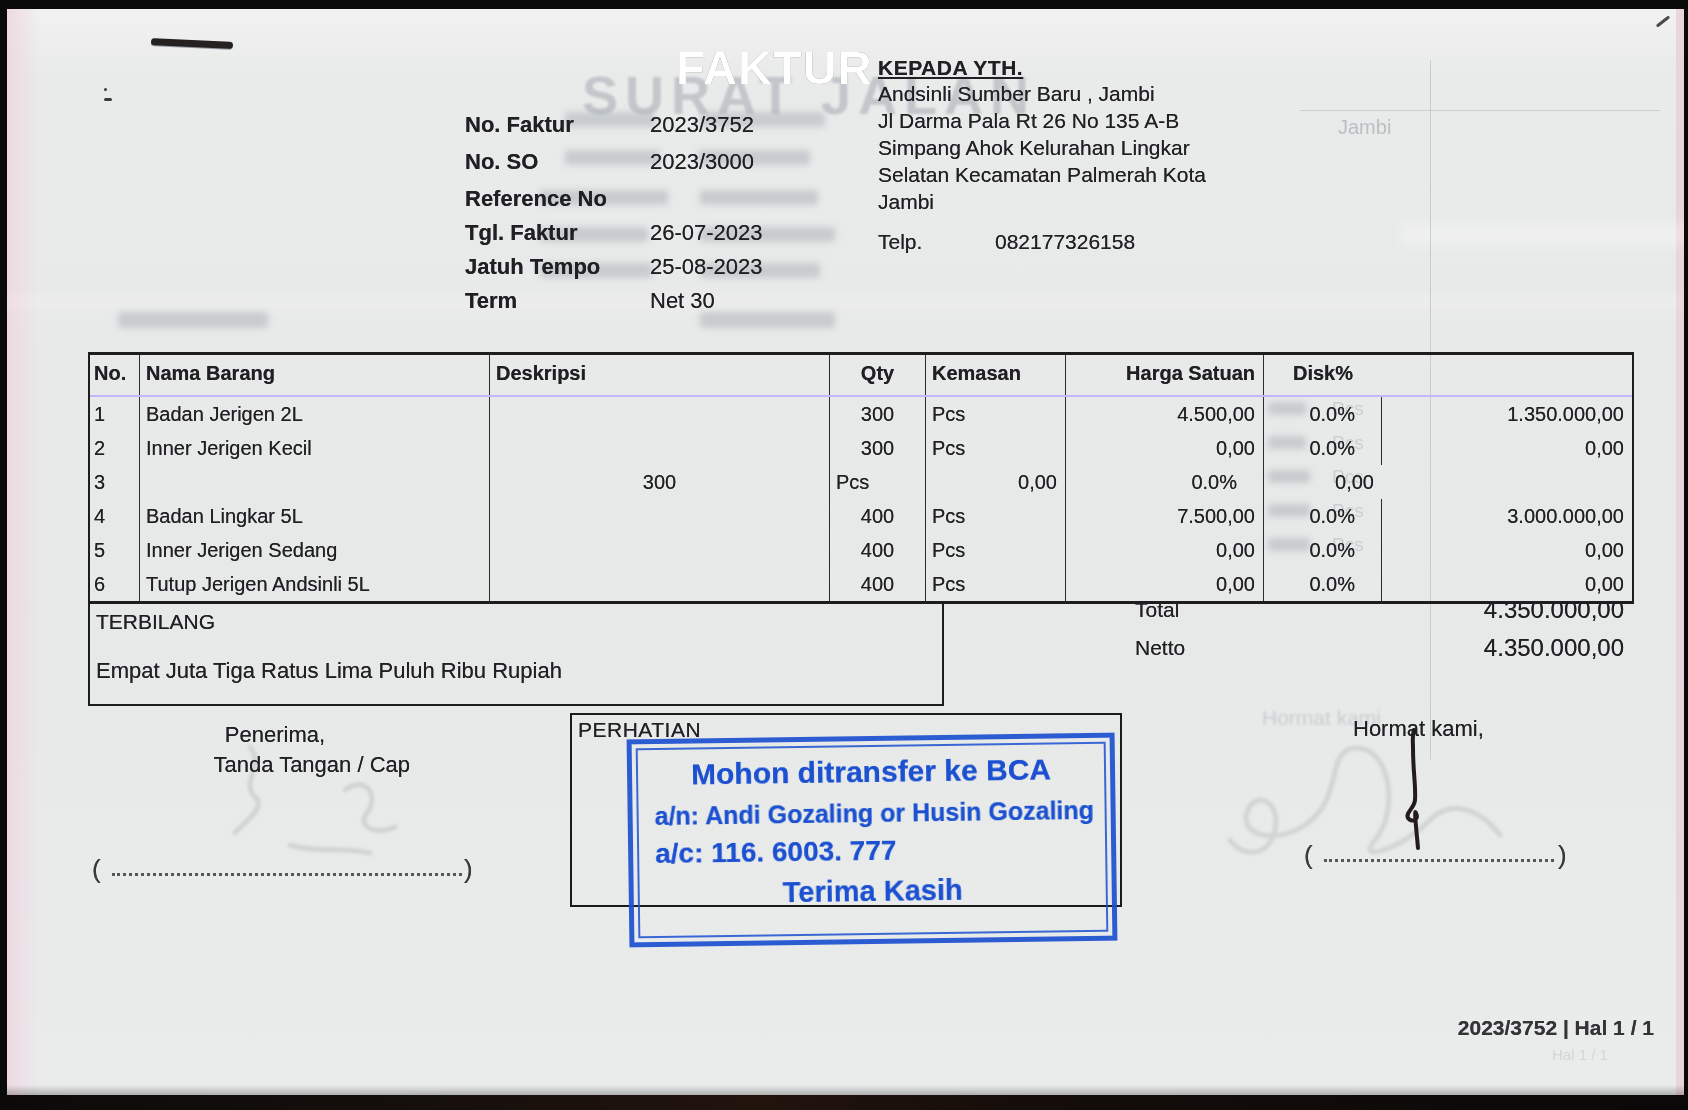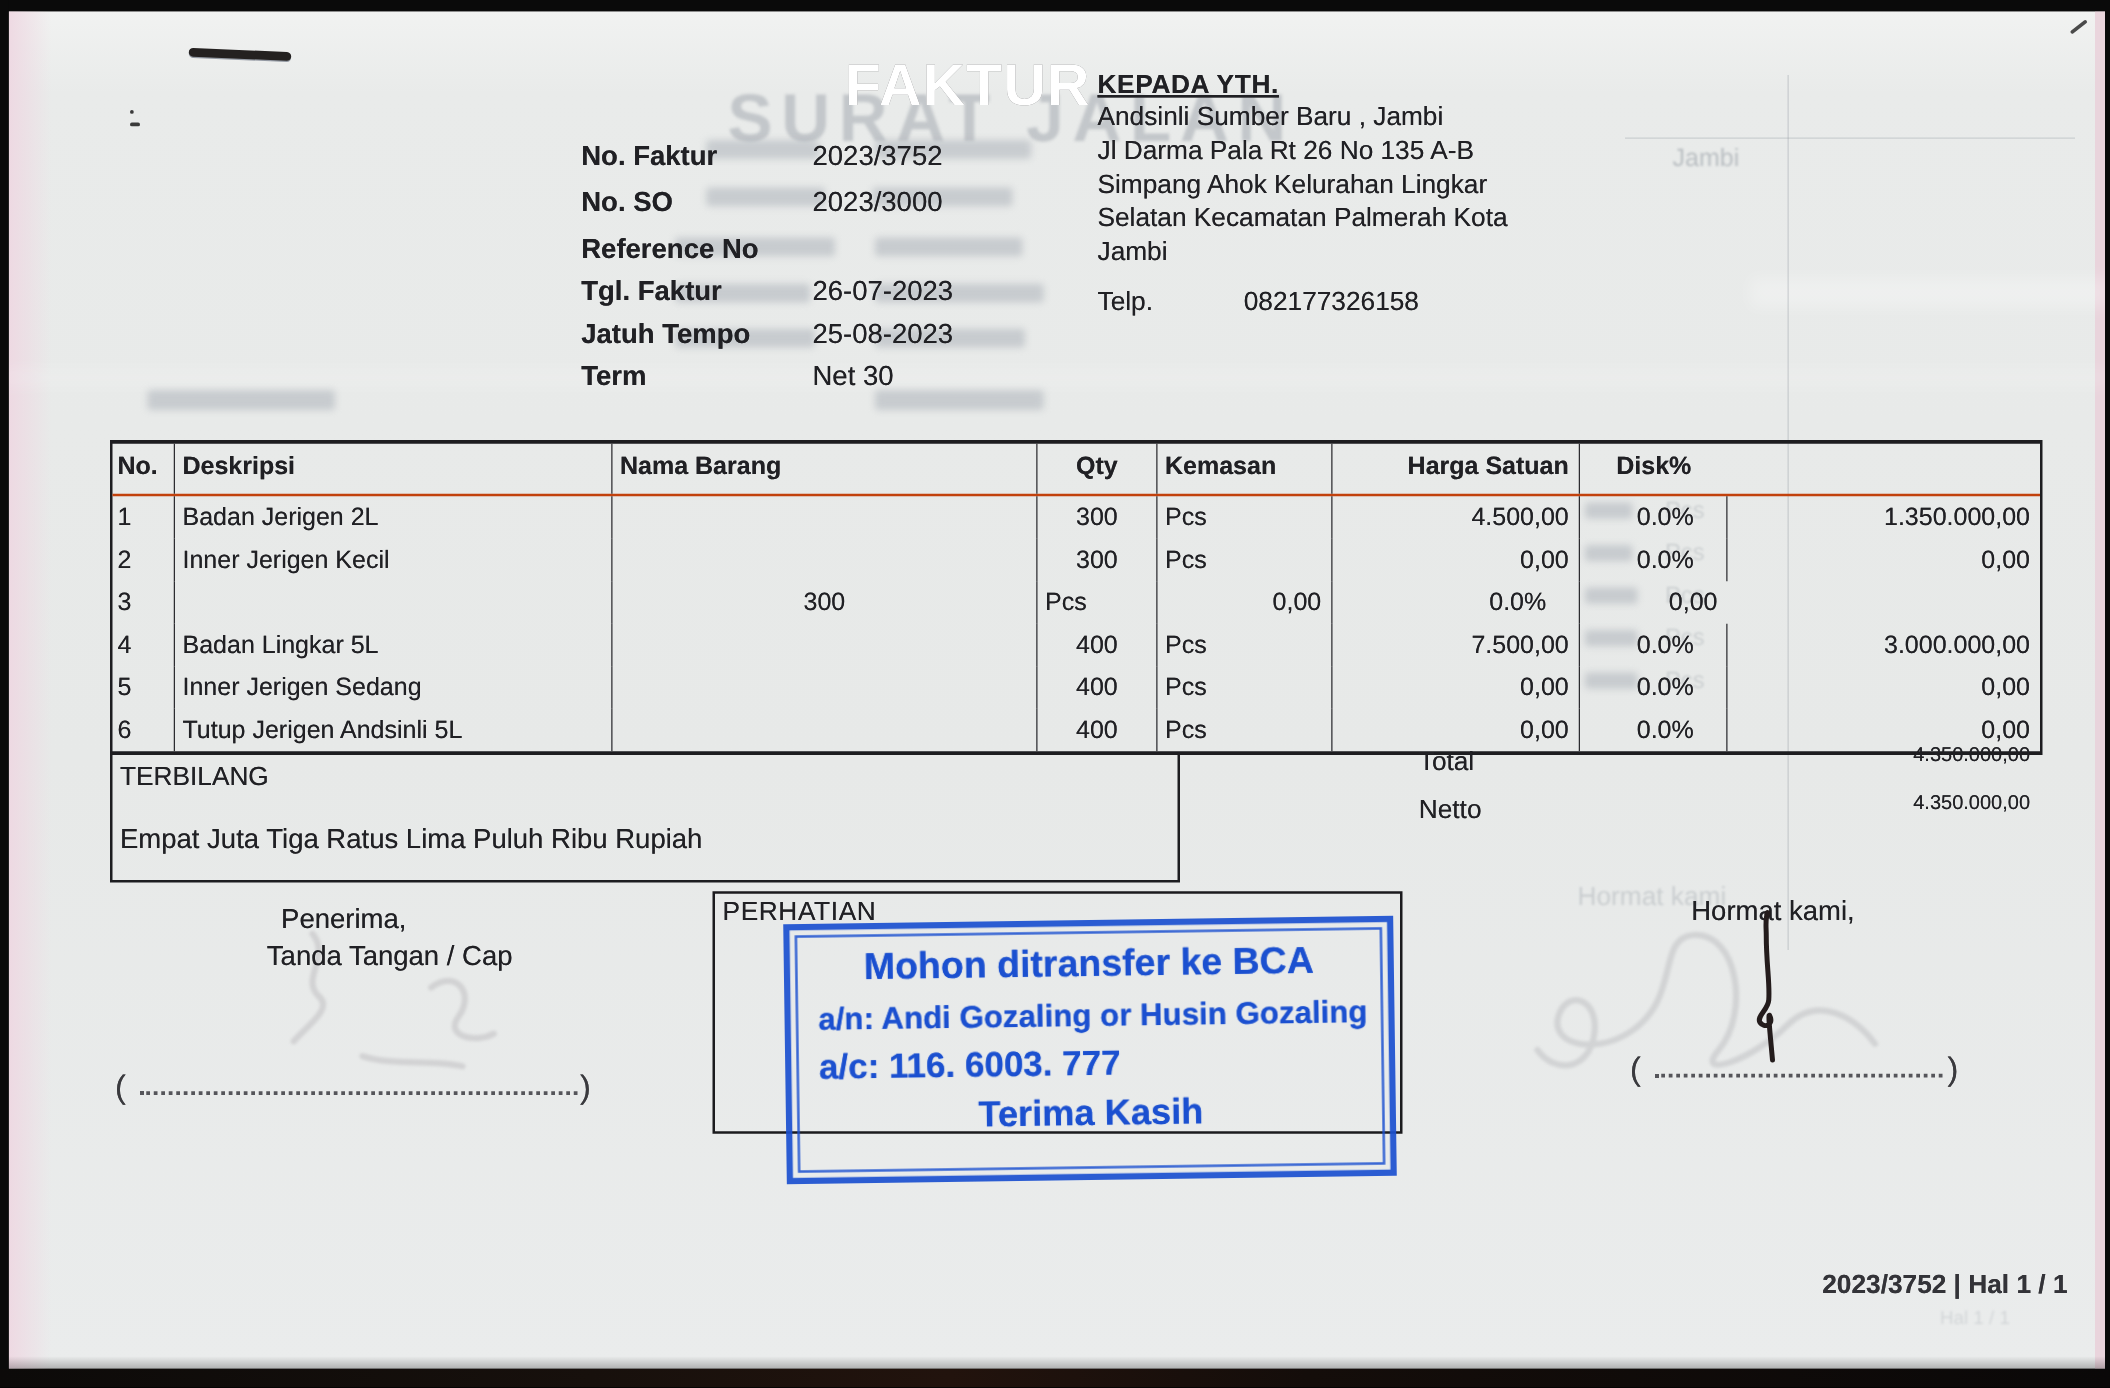--- a/index.html
+++ b/index.html
@@ -48,36 +48,36 @@
   .b{font-weight:700;}
   .title{font-size:47px;font-weight:800;letter-spacing:1px;color:#ffffff;}
   .meta-label{font-size:22px;font-weight:700;}
   .meta-value{font-size:22px;}
   .addr-head{font-size:21px;text-decoration:underline;letter-spacing:0.5px;}
   .addr-line{font-size:21px;}
   
   .itable{position:absolute;left:88px;top:352px;width:1542px;border:2px solid #1d1d20;
     border-top-width:3px;border-bottom-width:3px;background:transparent;}
   .thead,.trow{display:grid;grid-template-columns:50px 350px 340px 96px 140px 198px 118px 250px;}
-  .thead{height:40px;border-bottom:2px solid #c2410c;}
+  .thead{height:40px;border-bottom:2px solid #c4b5fd;}
   .trow{height:34px;}
   .itable .c{box-sizing:border-box;border-right:1px solid #2c2c30;font-size:20px;color:#202024;
     text-shadow:0 0 0.5px rgba(32,32,36,0.75);display:flex;align-items:center;overflow:hidden;white-space:nowrap;}
   .itable .c:last-child{border-right:none;}
   .thead .c{font-weight:700;align-items:flex-start;padding-top:7px;}
   .pl4{padding-left:4px;} .pl6{padding-left:6px;}
   .al{justify-content:flex-start;} .ac{justify-content:center;}
   .ar{justify-content:flex-end;padding-right:8px;}
   .ar2{justify-content:flex-end;padding-right:26px;}
   
   .tbox{position:absolute;left:88px;top:602px;width:852px;height:100px;border:2px solid #1d1d20;}
   .tbox-label{left:96px;top:610px;font-size:21px;}
   .tbox-text{left:96px;top:658px;font-size:22px;}
   .totals-label{font-size:21px;}
-  .totals-value{font-size:16px;}
+  .totals-value{font-size:24px;}
   
   .pbox{position:absolute;left:570px;top:713px;width:548px;height:190px;border:2px solid #1b1b1e;}
   .pbox-label{left:578px;top:718px;font-size:21px;letter-spacing:0.5px;}
   
   .stamp{position:absolute;left:628px;top:736px;width:478px;height:198px;transform:rotate(-0.8deg);
     border:5px solid rgba(27,80,208,0.92);filter:blur(0.3px);}
   .stamp-inner{position:absolute;inset:4px;border:2px solid rgba(27,80,208,0.85);}
   .stamp .s{position:absolute;color:#1b50d0;white-space:nowrap;text-shadow:0 0 0.6px rgba(27,80,208,0.8);}
   .s1{left:0;right:0;top:14px;text-align:center;font-size:30px;font-weight:800;}
   .s2{left:22px;top:58px;font-size:25px;font-weight:600;}
@@ -161,22 +161,22 @@
   <div class="ink meta-label" style="left:465px;top:220px;">Tgl. Faktur</div>
   <div class="ink meta-value" style="left:650px;top:220px;">26-07-2023</div>
   <div class="ink meta-label" style="left:465px;top:254px;">Jatuh Tempo</div>
   <div class="ink meta-value" style="left:650px;top:254px;">25-08-2023</div>
   <div class="ink meta-label" style="left:465px;top:288px;">Term</div>
   <div class="ink meta-value" style="left:650px;top:288px;">Net 30</div>
 
   <div class="itable">
     <div class="thead">
       <div class="c pl4 al">No.</div>
+      <div class="c pl6 al">Nama Barang</div>
       <div class="c pl6 al">Deskripsi</div>
-      <div class="c pl6 al">Nama Barang</div>
       <div class="c ac">Qty</div>
       <div class="c pl6 al">Kemasan</div>
       <div class="c ar">Harga Satuan</div>
       <div class="c ac">Disk%</div>
     </div>
     <div class="trow">
       <div class="c pl4 al">1</div>
       <div class="c pl6 al">Badan Jerigen 2L</div>
       <div class="c pl6 al"></div>
       <div class="c ac">300</div>

